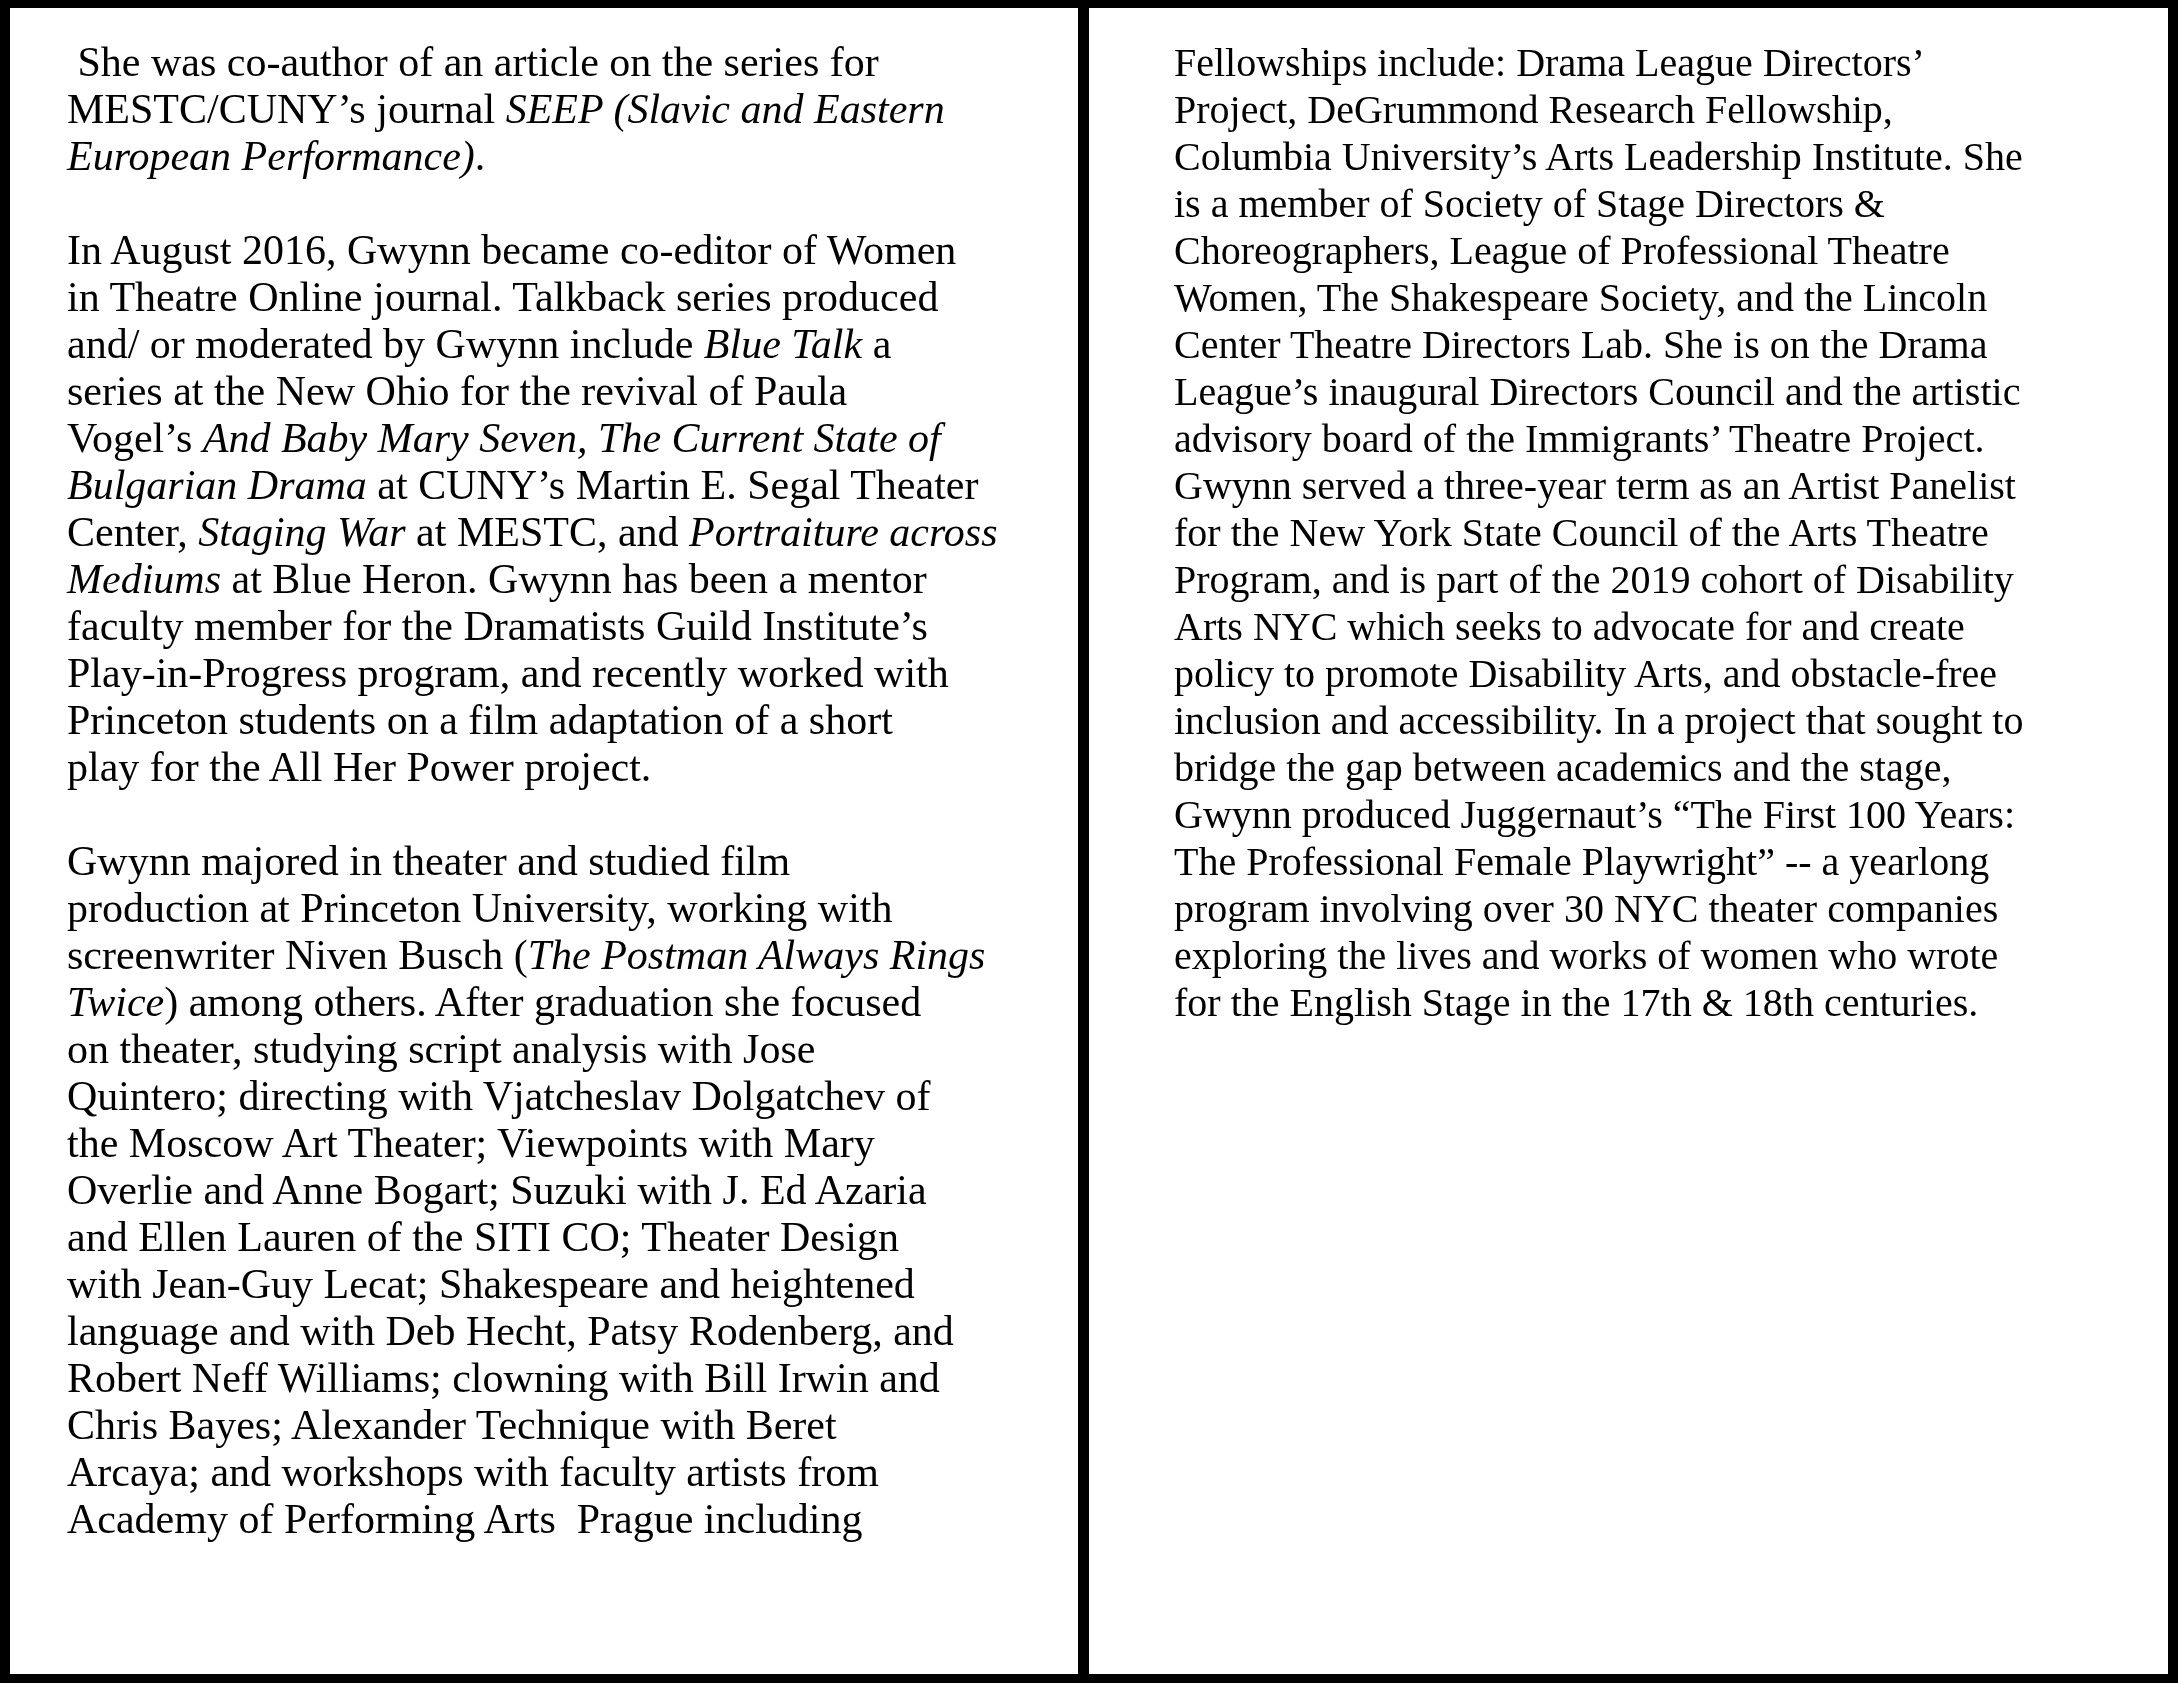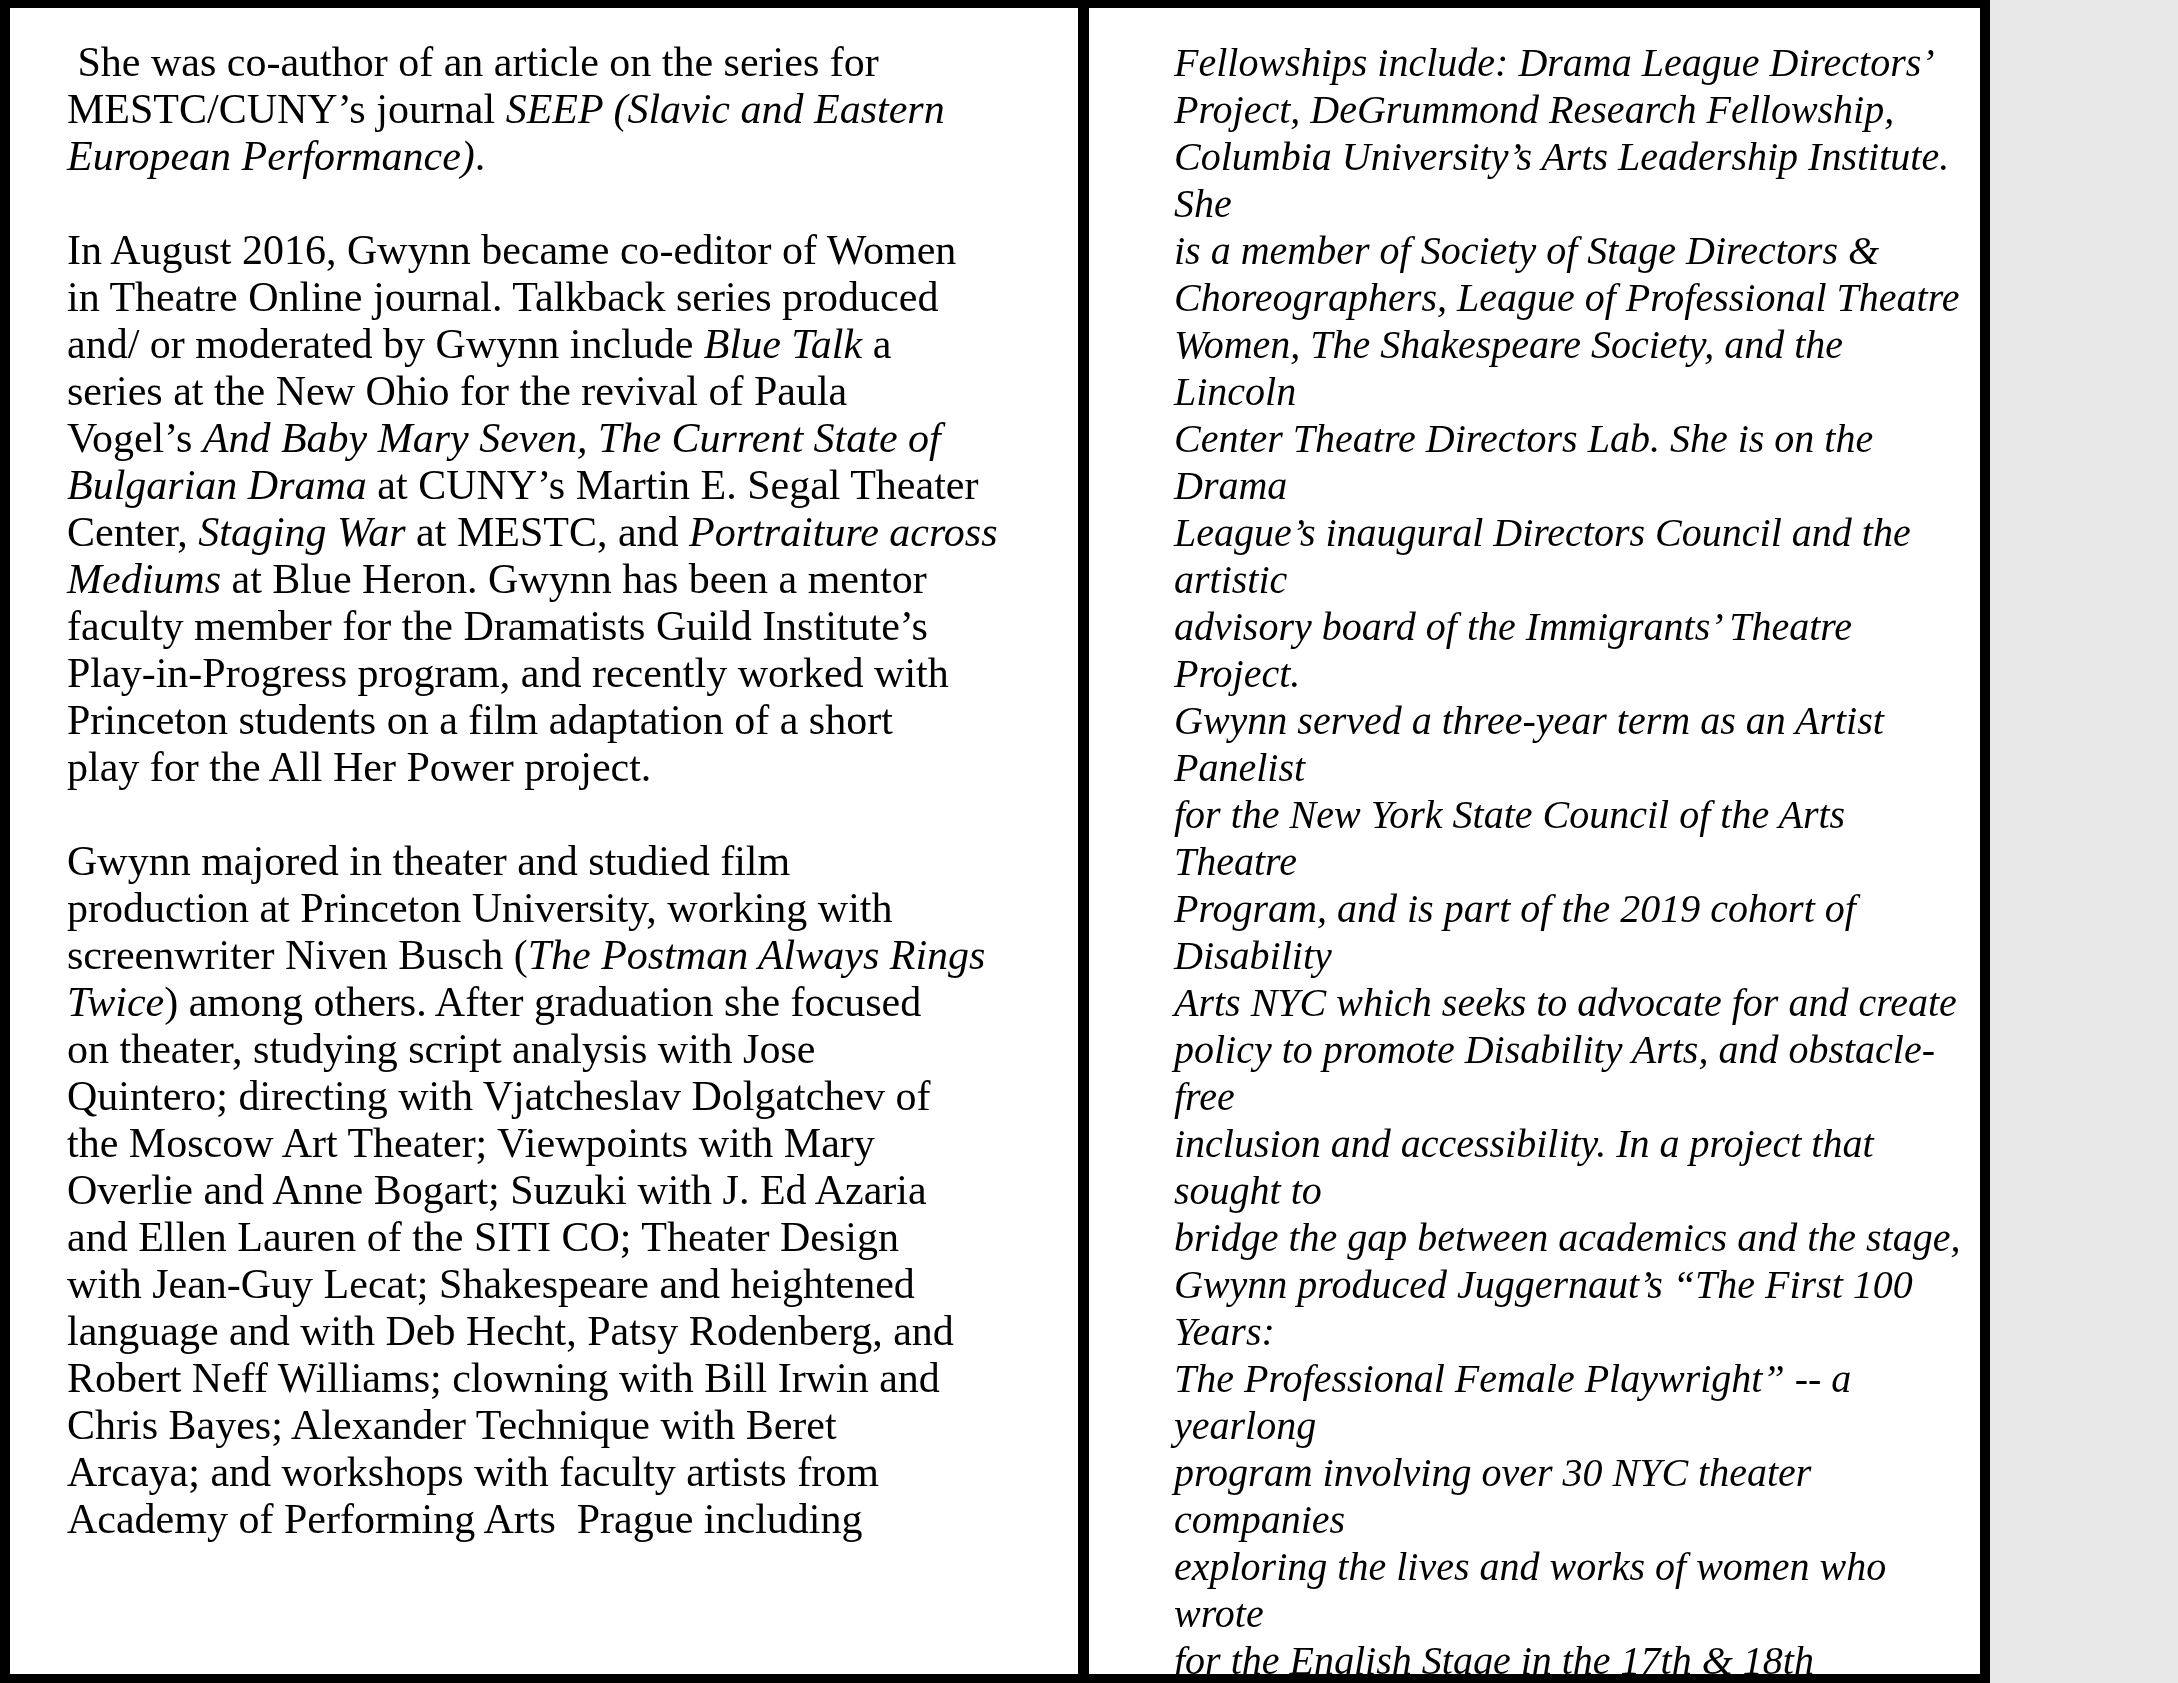--- a/index.html
+++ b/index.html
@@ -2,21 +2,21 @@
 <html><head>
 <meta charset="utf-8">
 <style>
   html, body {
     margin: 0;
     padding: 0;
     background: #e8e8e8;
   }
   .page {
     position: relative;
-    width: 1990px;
+    width: 2178px;
     height: 1683px;
     box-sizing: border-box;
     background: #ffffff;
     border-style: solid;
     border-color: #000000;
     border-width: 8px 10px 9px 10px;
     display: flex;
     overflow: hidden;
     font-family: "Liberation Serif", "DejaVu Serif", serif;
     color: #000000;
@@ -33,21 +33,20 @@
   }
   .divider {
     flex: none;
     width: 11px;
     background: #000000;
     height: 100%;
   }
   .panel.right {
     flex: 1;
     padding: 31px 10px 0 85px;
-    font-style: italic;
   }
   .panel p {
     margin: 0 0 47px 0;
     white-space: pre-wrap;
     font-size: 42px;
     line-height: 47px;
     letter-spacing: 0px;
   }
   .panel.right p {
     font-size: 40px;

